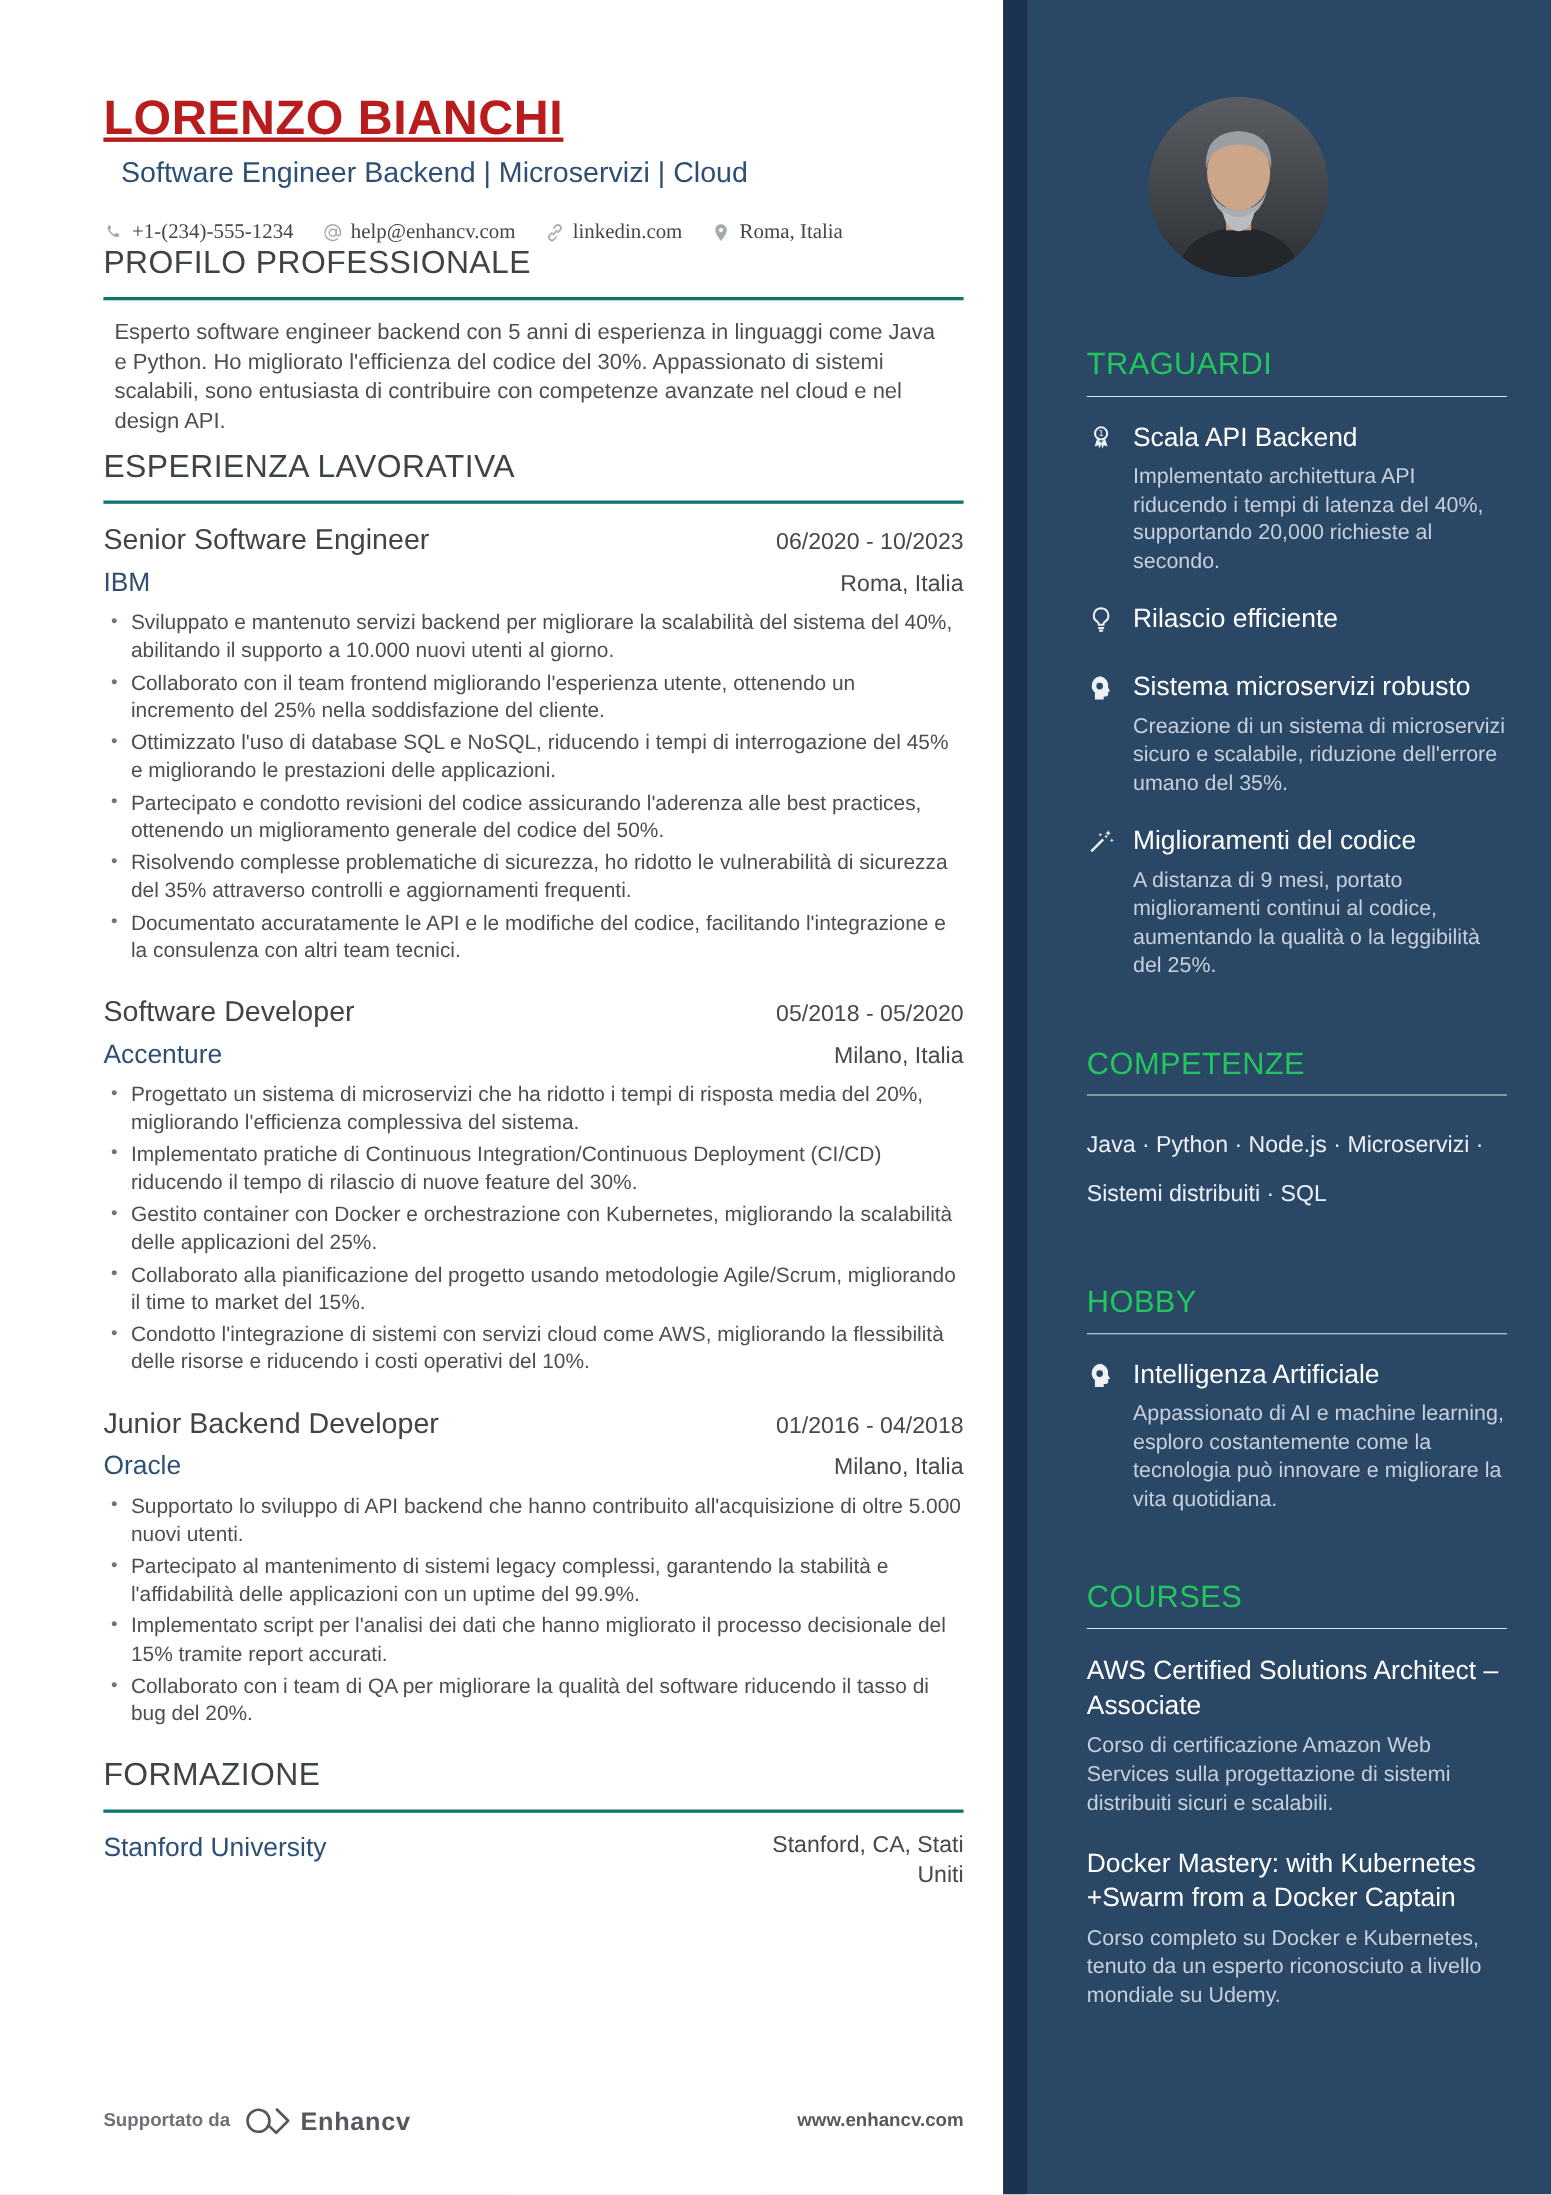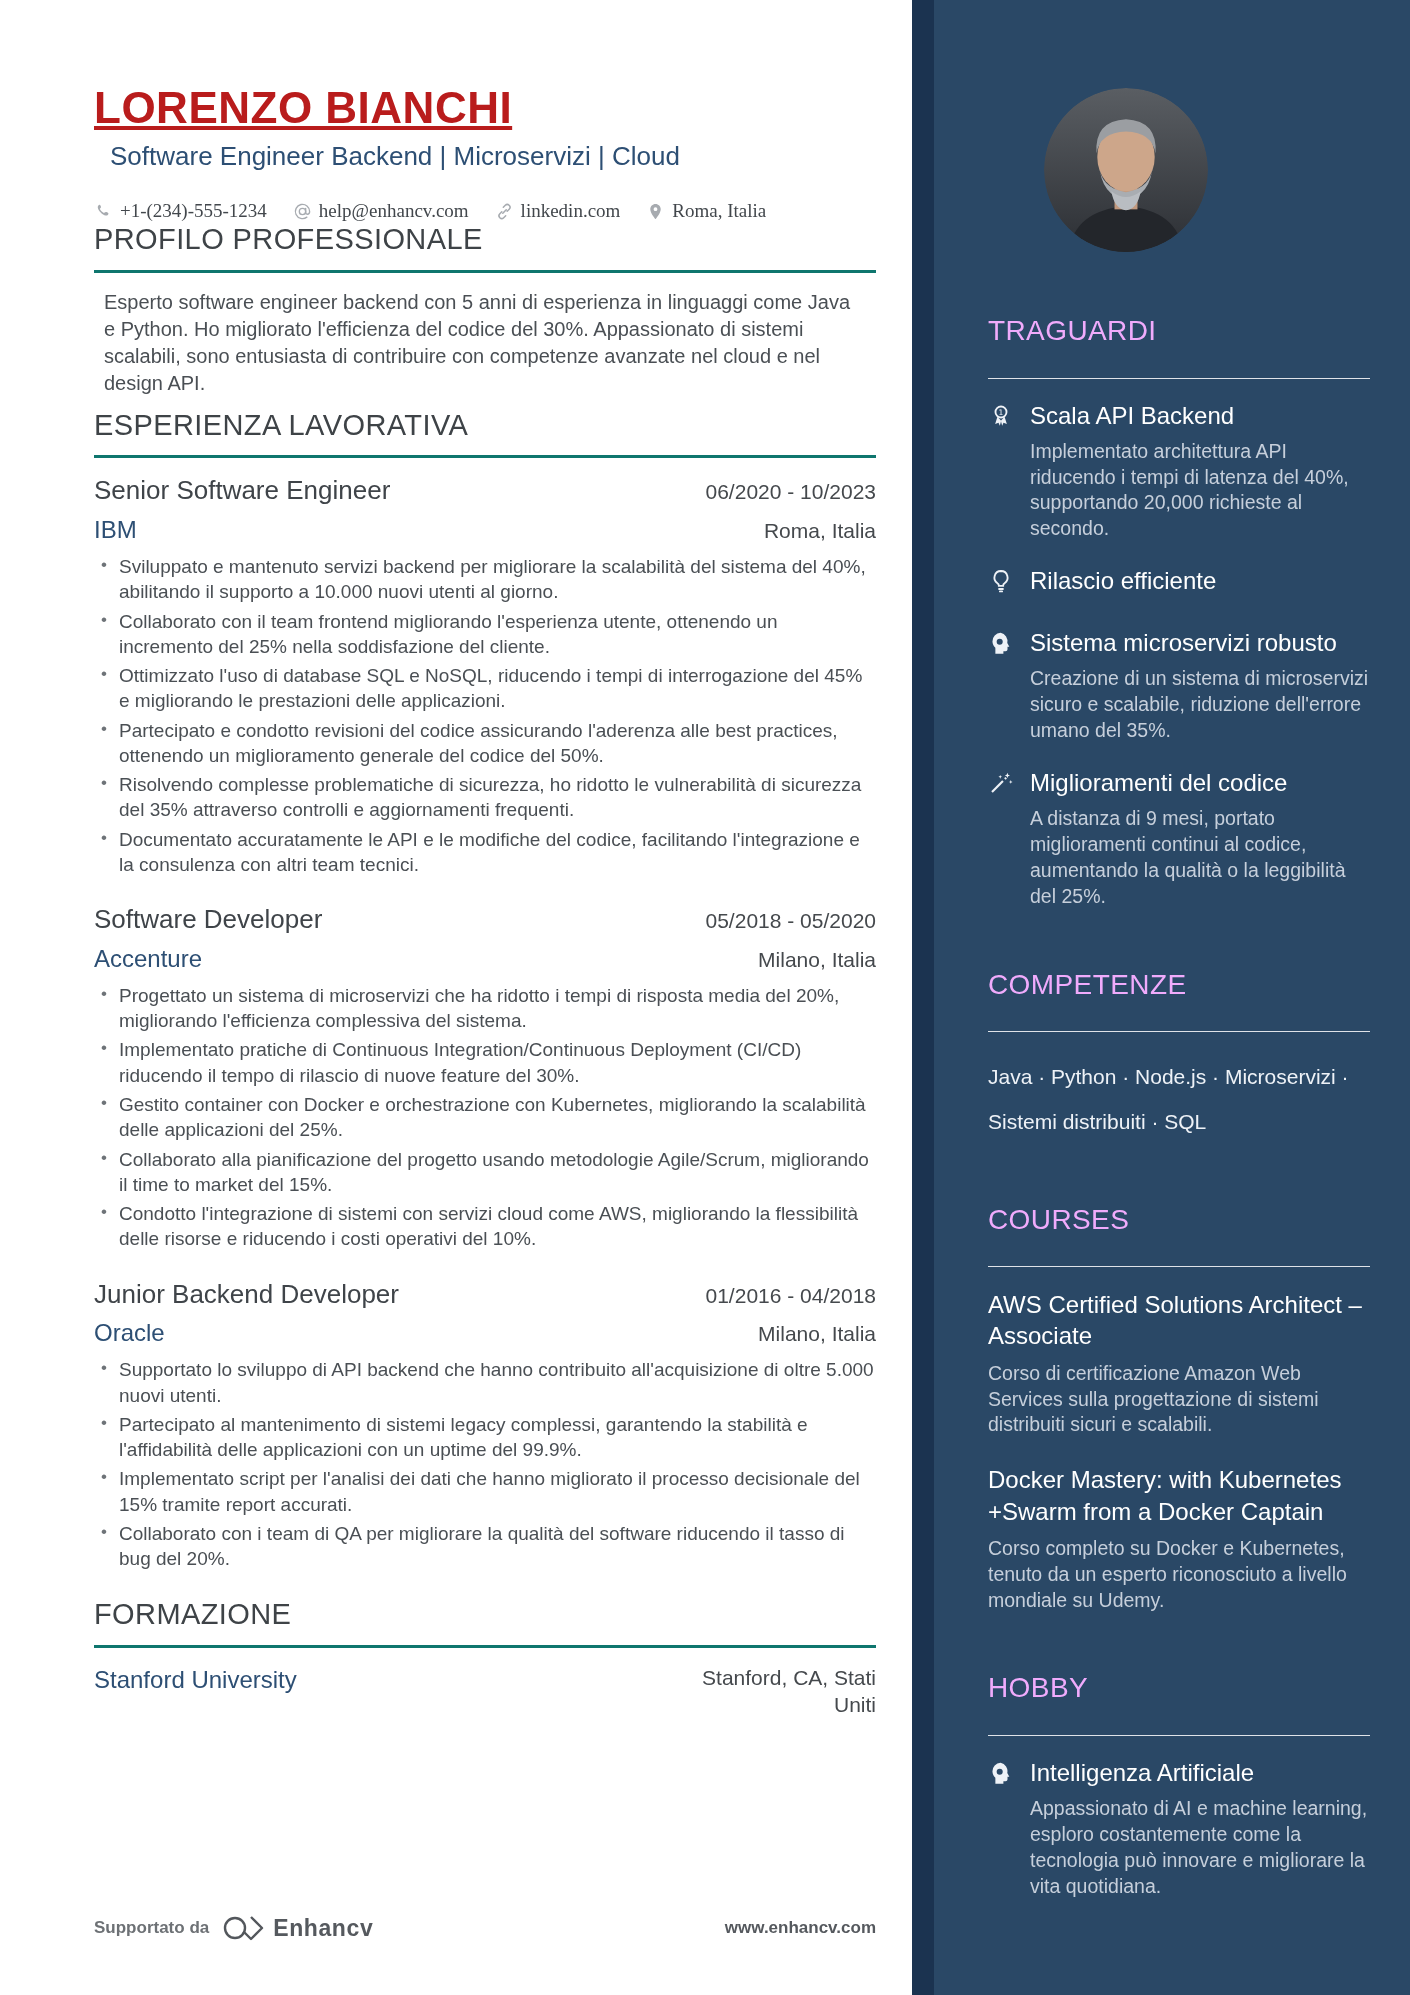--- a/index.html
+++ b/index.html
@@ -36,22 +36,22 @@
   .powered{font-size:17px;color:#6d7175;}
   .brandmark{width:42px;height:30px;margin:0 8px 0 14px;color:#53575c;}
   .brandmark svg{width:100%;height:100%;}
   .brandname{font-size:23px;color:#55595e;letter-spacing:.6px;}
   .site{margin-left:auto;font-size:17px;color:#55595e;}
   
   .sidebar{flex:1;box-sizing:border-box;background:#2a4866;border-left:22px solid #1b3350;
            padding:88px 40px 40px 54px;color:#ffffff;}
   .avatar{width:164px;height:164px;border-radius:50%;overflow:hidden;margin-left:56px;display:block;}
   .avatar svg{width:100%;height:100%;display:block;}
-  h2.shead{margin:0 0 22px 0;font-size:28px;font-weight:500;color:#f0abfc;letter-spacing:.4px;
-           padding-bottom:30px;border-bottom:1.5px solid rgba(255,255,255,.85);line-height:1.2;}
+  h2.shead{margin:0 0 22px 0;font-size:28px;font-weight:500;color:#22c55e;letter-spacing:.4px;
+           padding-bottom:12px;border-bottom:1.5px solid rgba(255,255,255,.85);line-height:1.2;}
   .side-sec{margin-top:58px;}
   .side-sec.first{margin-top:62px;}
   .sitem{display:grid;grid-template-columns:42px 1fr;margin-bottom:24px;}
   .sicon{width:26px;height:26px;color:#eef2f7;margin-top:2px;}
   .sicon svg{width:100%;height:100%;}
   .stitle{font-size:24px;font-weight:500;color:#ffffff;line-height:1.25;margin-bottom:8px;}
   .sbody{font-size:19.5px;color:#c6cfdb;line-height:1.33;}
   .skills-text{margin:4px 0 0 0;font-size:21px;color:#eef2f7;line-height:2.15;}
   .course{margin-bottom:26px;}
   .ctitle{font-size:24px;font-weight:500;color:#ffffff;line-height:1.3;margin-bottom:9px;}
@@ -267,42 +267,42 @@
   </div>
 </div>
     </section>
 
     <section class="side-sec">
       <h2 class="shead">COMPETENZE</h2>
       <p class="skills-text">Java · Python · Node.js · Microservizi · Sistemi distribuiti · SQL</p>
     </section>
 
     <section class="side-sec">
+      <h2 class="shead">HOBBY</h2>
+      <div>
+  <div class="sitem">
+    <span class="sicon"><svg viewBox="0 0 24 24">
+                <path fill-rule="evenodd" d="M11.6 2.6a7.9 7.9 0 0 0-7.5 8.1c.05 2.3 1.1 4.3 2.7 5.6V22h7.4v-2.5h2c1 0 1.8-.8 1.8-1.8v-2.3h1.7l-1.9-3.4a7.9 7.9 0 0 0-6.2-9.4zM10.8 8a2.8 2.8 0 1 1 0 5.6 2.8 2.8 0 0 1 0-5.6z" fill="currentColor"></path>
+              </svg></span>
+    <span>
+      <div class="stitle">Intelligenza Artificiale</div>
+      <div class="sbody">Appassionato di AI e machine learning, esploro costantemente come la tecnologia può innovare e migliorare la vita quotidiana.</div>
+    </span>
+  </div>
+</div>
+    </section>
+
+    <section class="side-sec">
       <h2 class="shead">COURSES</h2>
       <div>
   <div class="course">
     <div class="ctitle">AWS Certified Solutions Architect – Associate</div>
     <div class="cbody">Corso di certificazione Amazon Web Services sulla progettazione di sistemi distribuiti sicuri e scalabili.</div>
   </div>
 
   <div class="course">
     <div class="ctitle">Docker Mastery: with Kubernetes +Swarm from a Docker Captain</div>
     <div class="cbody">Corso completo su Docker e Kubernetes, tenuto da un esperto riconosciuto a livello mondiale su Udemy.</div>
   </div>
 </div>
     </section>
-
-    <section class="side-sec">
-      <h2 class="shead">HOBBY</h2>
-      <div>
-  <div class="sitem">
-    <span class="sicon"><svg viewBox="0 0 24 24">
-                <path fill-rule="evenodd" d="M11.6 2.6a7.9 7.9 0 0 0-7.5 8.1c.05 2.3 1.1 4.3 2.7 5.6V22h7.4v-2.5h2c1 0 1.8-.8 1.8-1.8v-2.3h1.7l-1.9-3.4a7.9 7.9 0 0 0-6.2-9.4zM10.8 8a2.8 2.8 0 1 1 0 5.6 2.8 2.8 0 0 1 0-5.6z" fill="currentColor"></path>
-              </svg></span>
-    <span>
-      <div class="stitle">Intelligenza Artificiale</div>
-      <div class="sbody">Appassionato di AI e machine learning, esploro costantemente come la tecnologia può innovare e migliorare la vita quotidiana.</div>
-    </span>
-  </div>
-</div>
-    </section>
   </aside>
 </div>
 
 </body></html>

